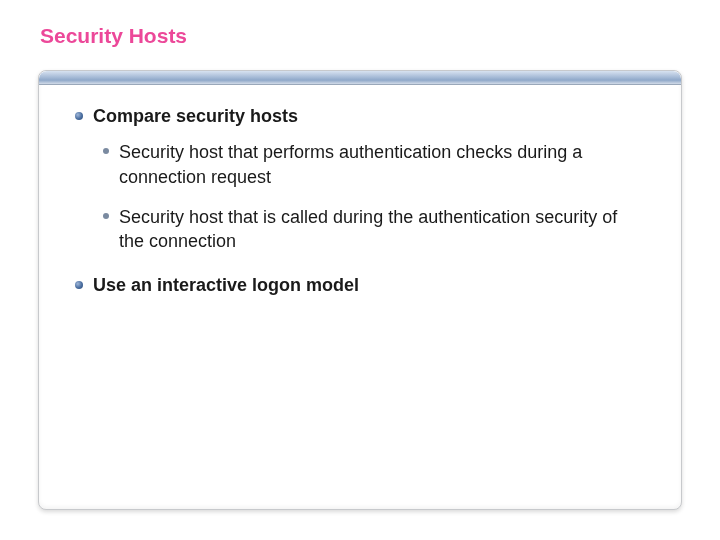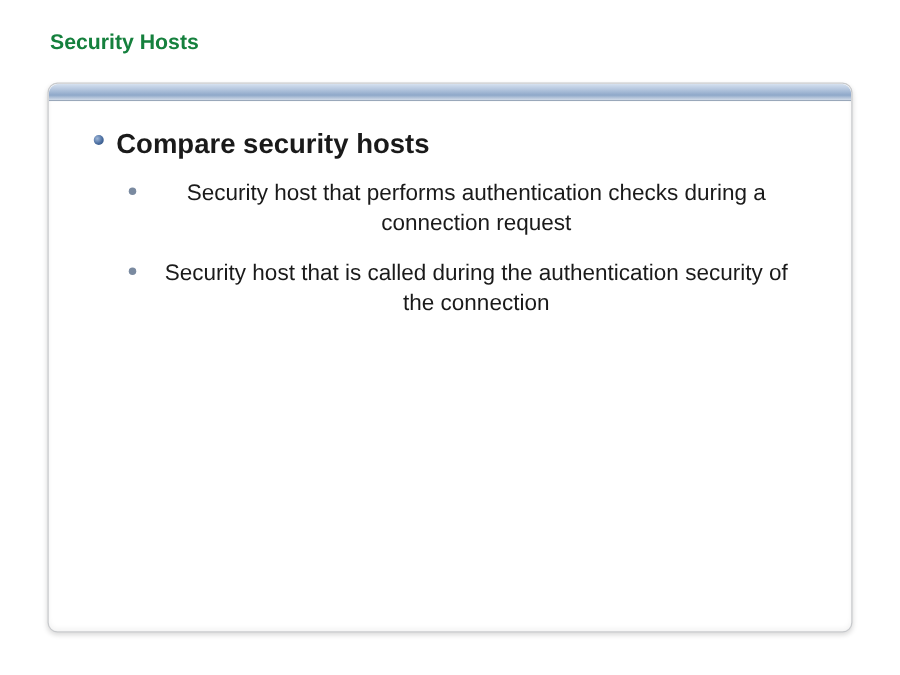--- a/index.html
+++ b/index.html
@@ -4,23 +4,23 @@
 <style>
   * { box-sizing: border-box; margin: 0; padding: 0; }
   html, body { width: 720px; height: 540px; background: #fff; font-family: Arial, Helvetica, sans-serif; }
   .slide {
     width: 720px;
     height: 540px;
     padding: 24px 38px 30px 38px;
     position: relative;
   }
   .title {
-    font-size: 17px;
+    font-size: 21px;
     font-weight: bold;
-    color: #15803d;
+    color: #ec4899;
     margin-bottom: 22px;
     margin-left: 2px;
   }
   .panel {
     width: 100%;
     height: 440px;
     background: #ffffff;
     border-radius: 8px;
     border: 1px solid #c7c9cc;
     position: relative;
@@ -45,32 +45,31 @@
   }
   .l1-bullet {
     width: 8px; height: 8px;
     border-radius: 50%;
     background: radial-gradient(circle at 35% 35%, #9fb7d9 0%, #4a6ea0 55%, #2a4874 100%);
     margin-top: 7px;
     margin-right: 10px;
     flex-shrink: 0;
   }
   .l1-text {
-    font-size: 22px;
+    font-size: 18px;
     font-weight: bold;
     color: #1a1a1a;
     line-height: 1.3;
   }
   .l2 {
     display: flex;
     align-items: flex-start;
     margin-left: 28px;
     margin-bottom: 16px;
     max-width: 540px;
-    text-align: center;
   }
   .l2-bullet {
     width: 6px; height: 6px;
     border-radius: 50%;
     background: #7a8aa0;
     margin-top: 8px;
     margin-right: 10px;
     flex-shrink: 0;
   }
   .l2-text {
@@ -100,16 +99,20 @@
         <span class="l2-text">Security host that performs authentication checks during a connection request</span>
       </div>
 
       <div class="l2">
         <span class="l2-bullet"></span>
         <span class="l2-text">Security host that is called during the authentication security of the connection</span>
       </div>
 
       <div class="spacer-after-sub"></div>
 
+      <div class="l1">
+        <span class="l1-bullet"></span>
+        <span class="l1-text">Use an interactive logon model</span>
+      </div>
 
     </div>
   </div>
 </div>
 
 </body></html>

